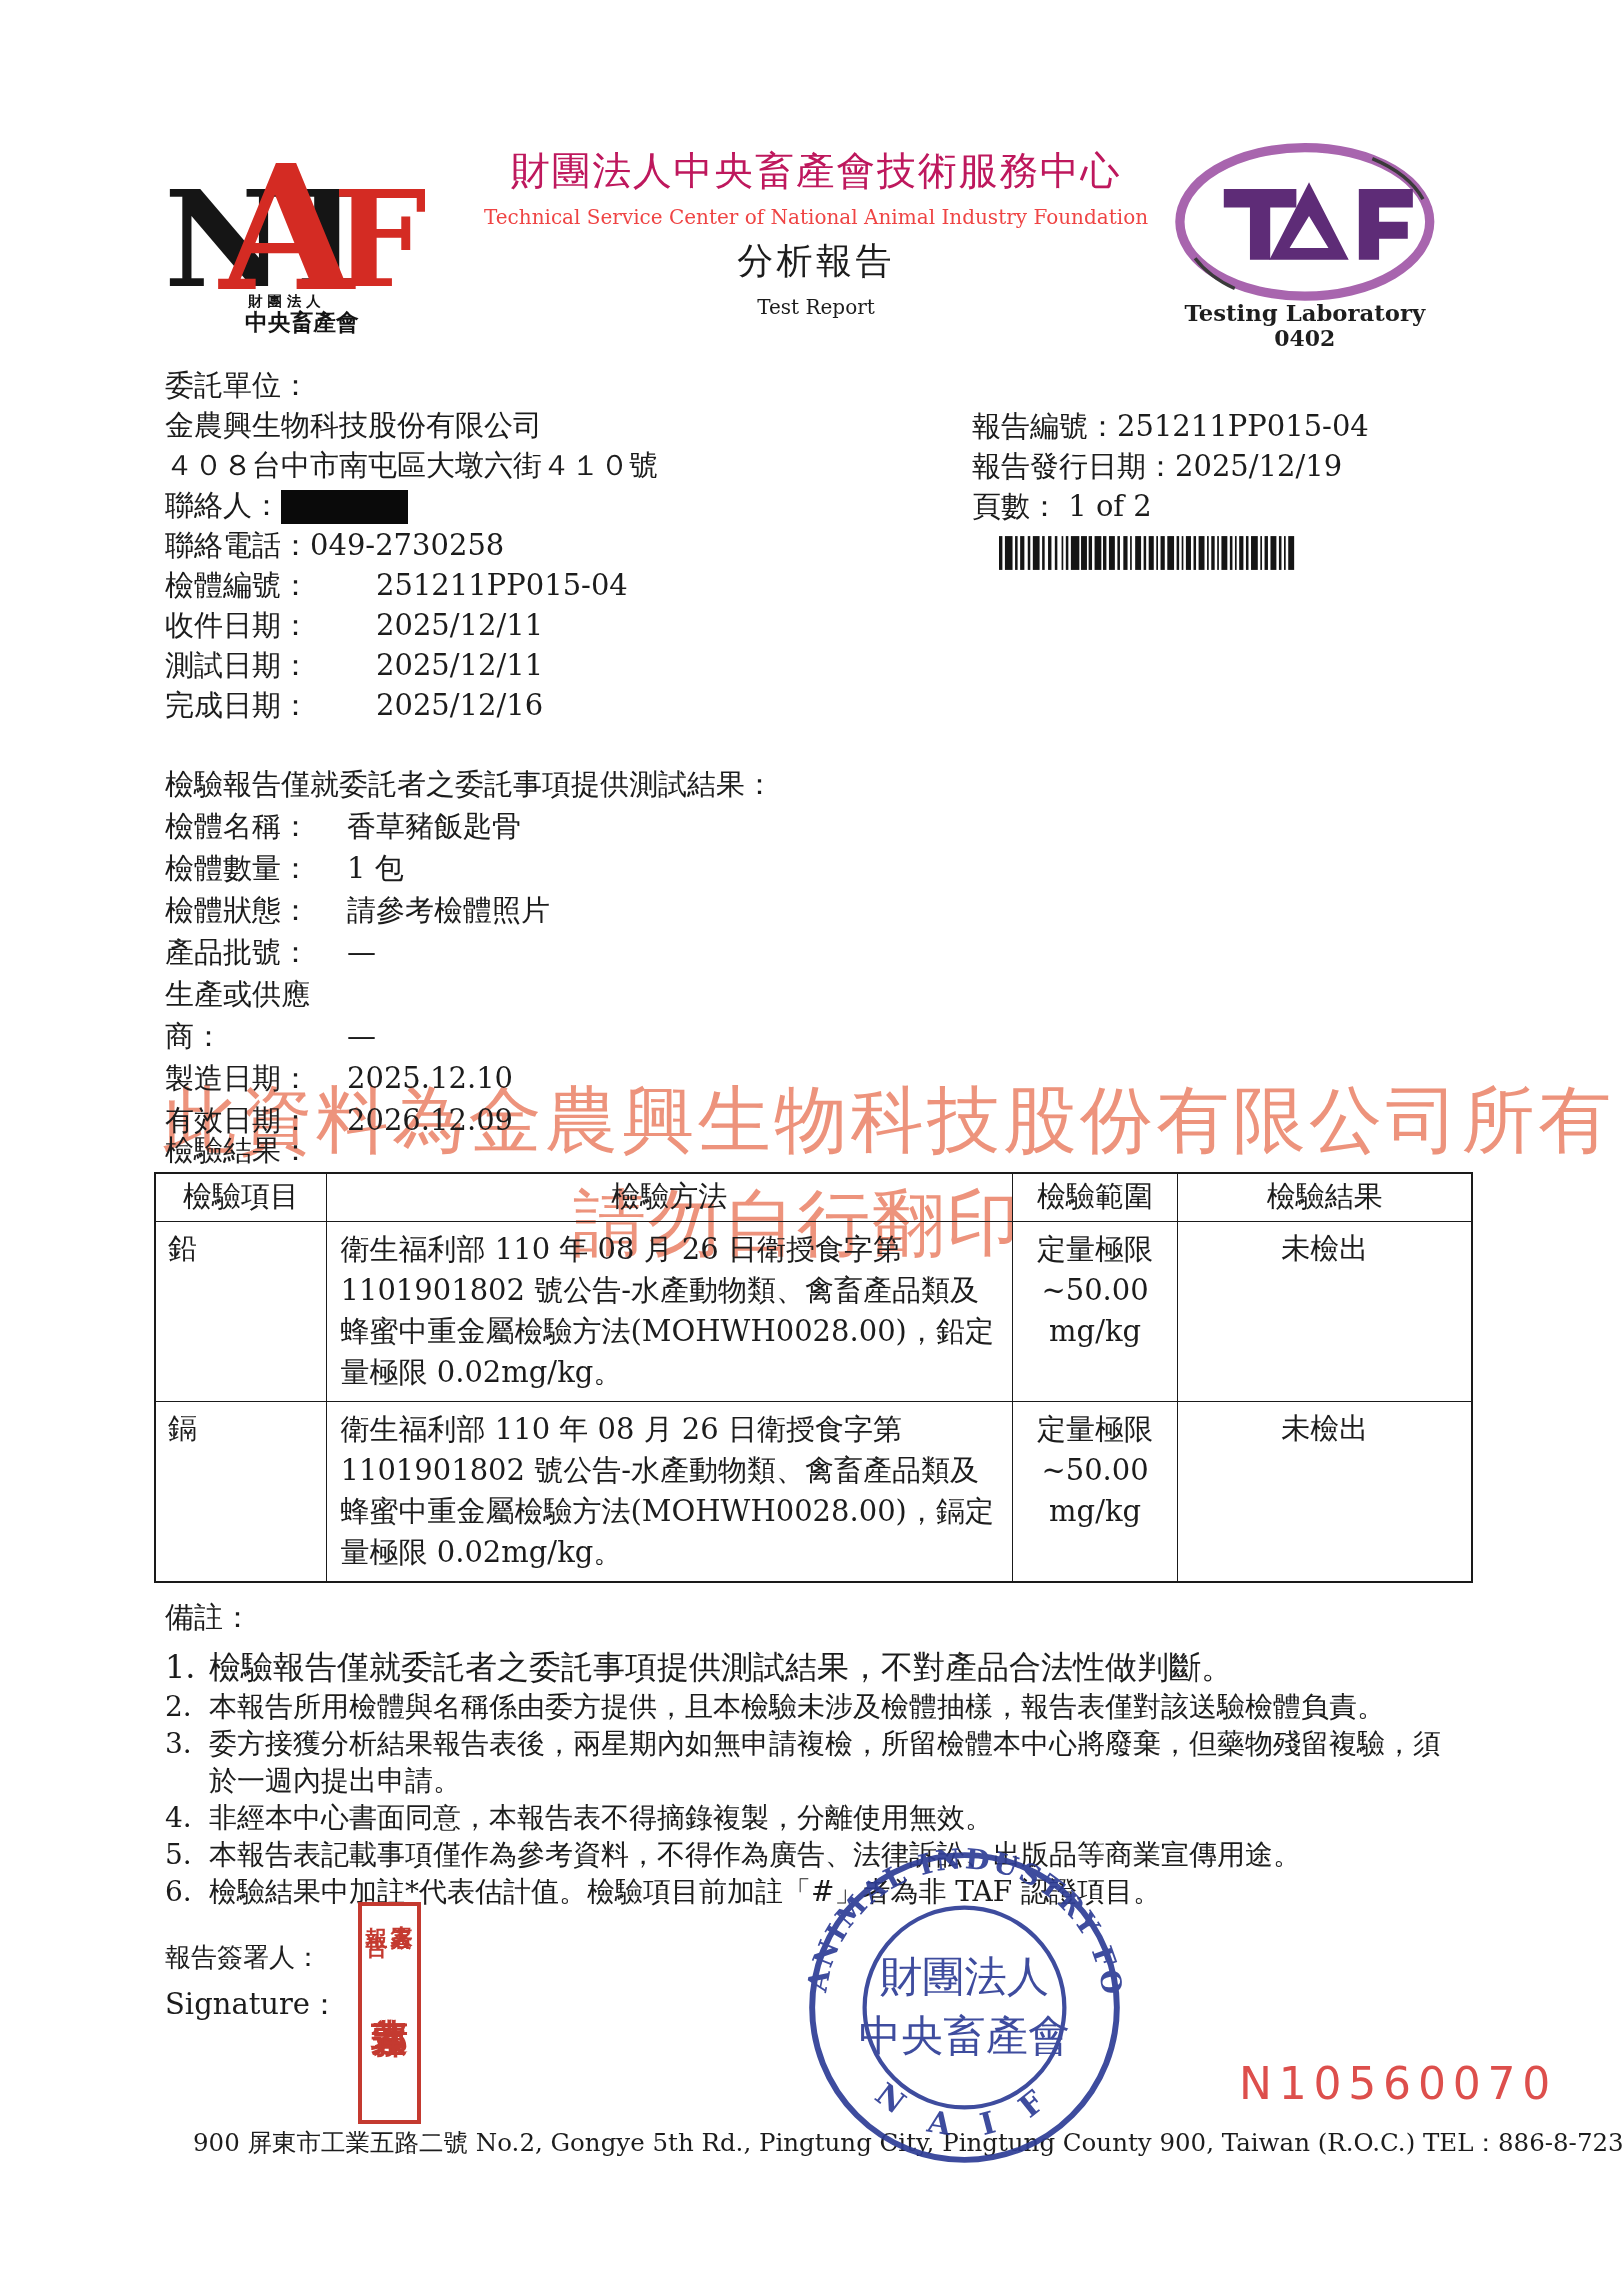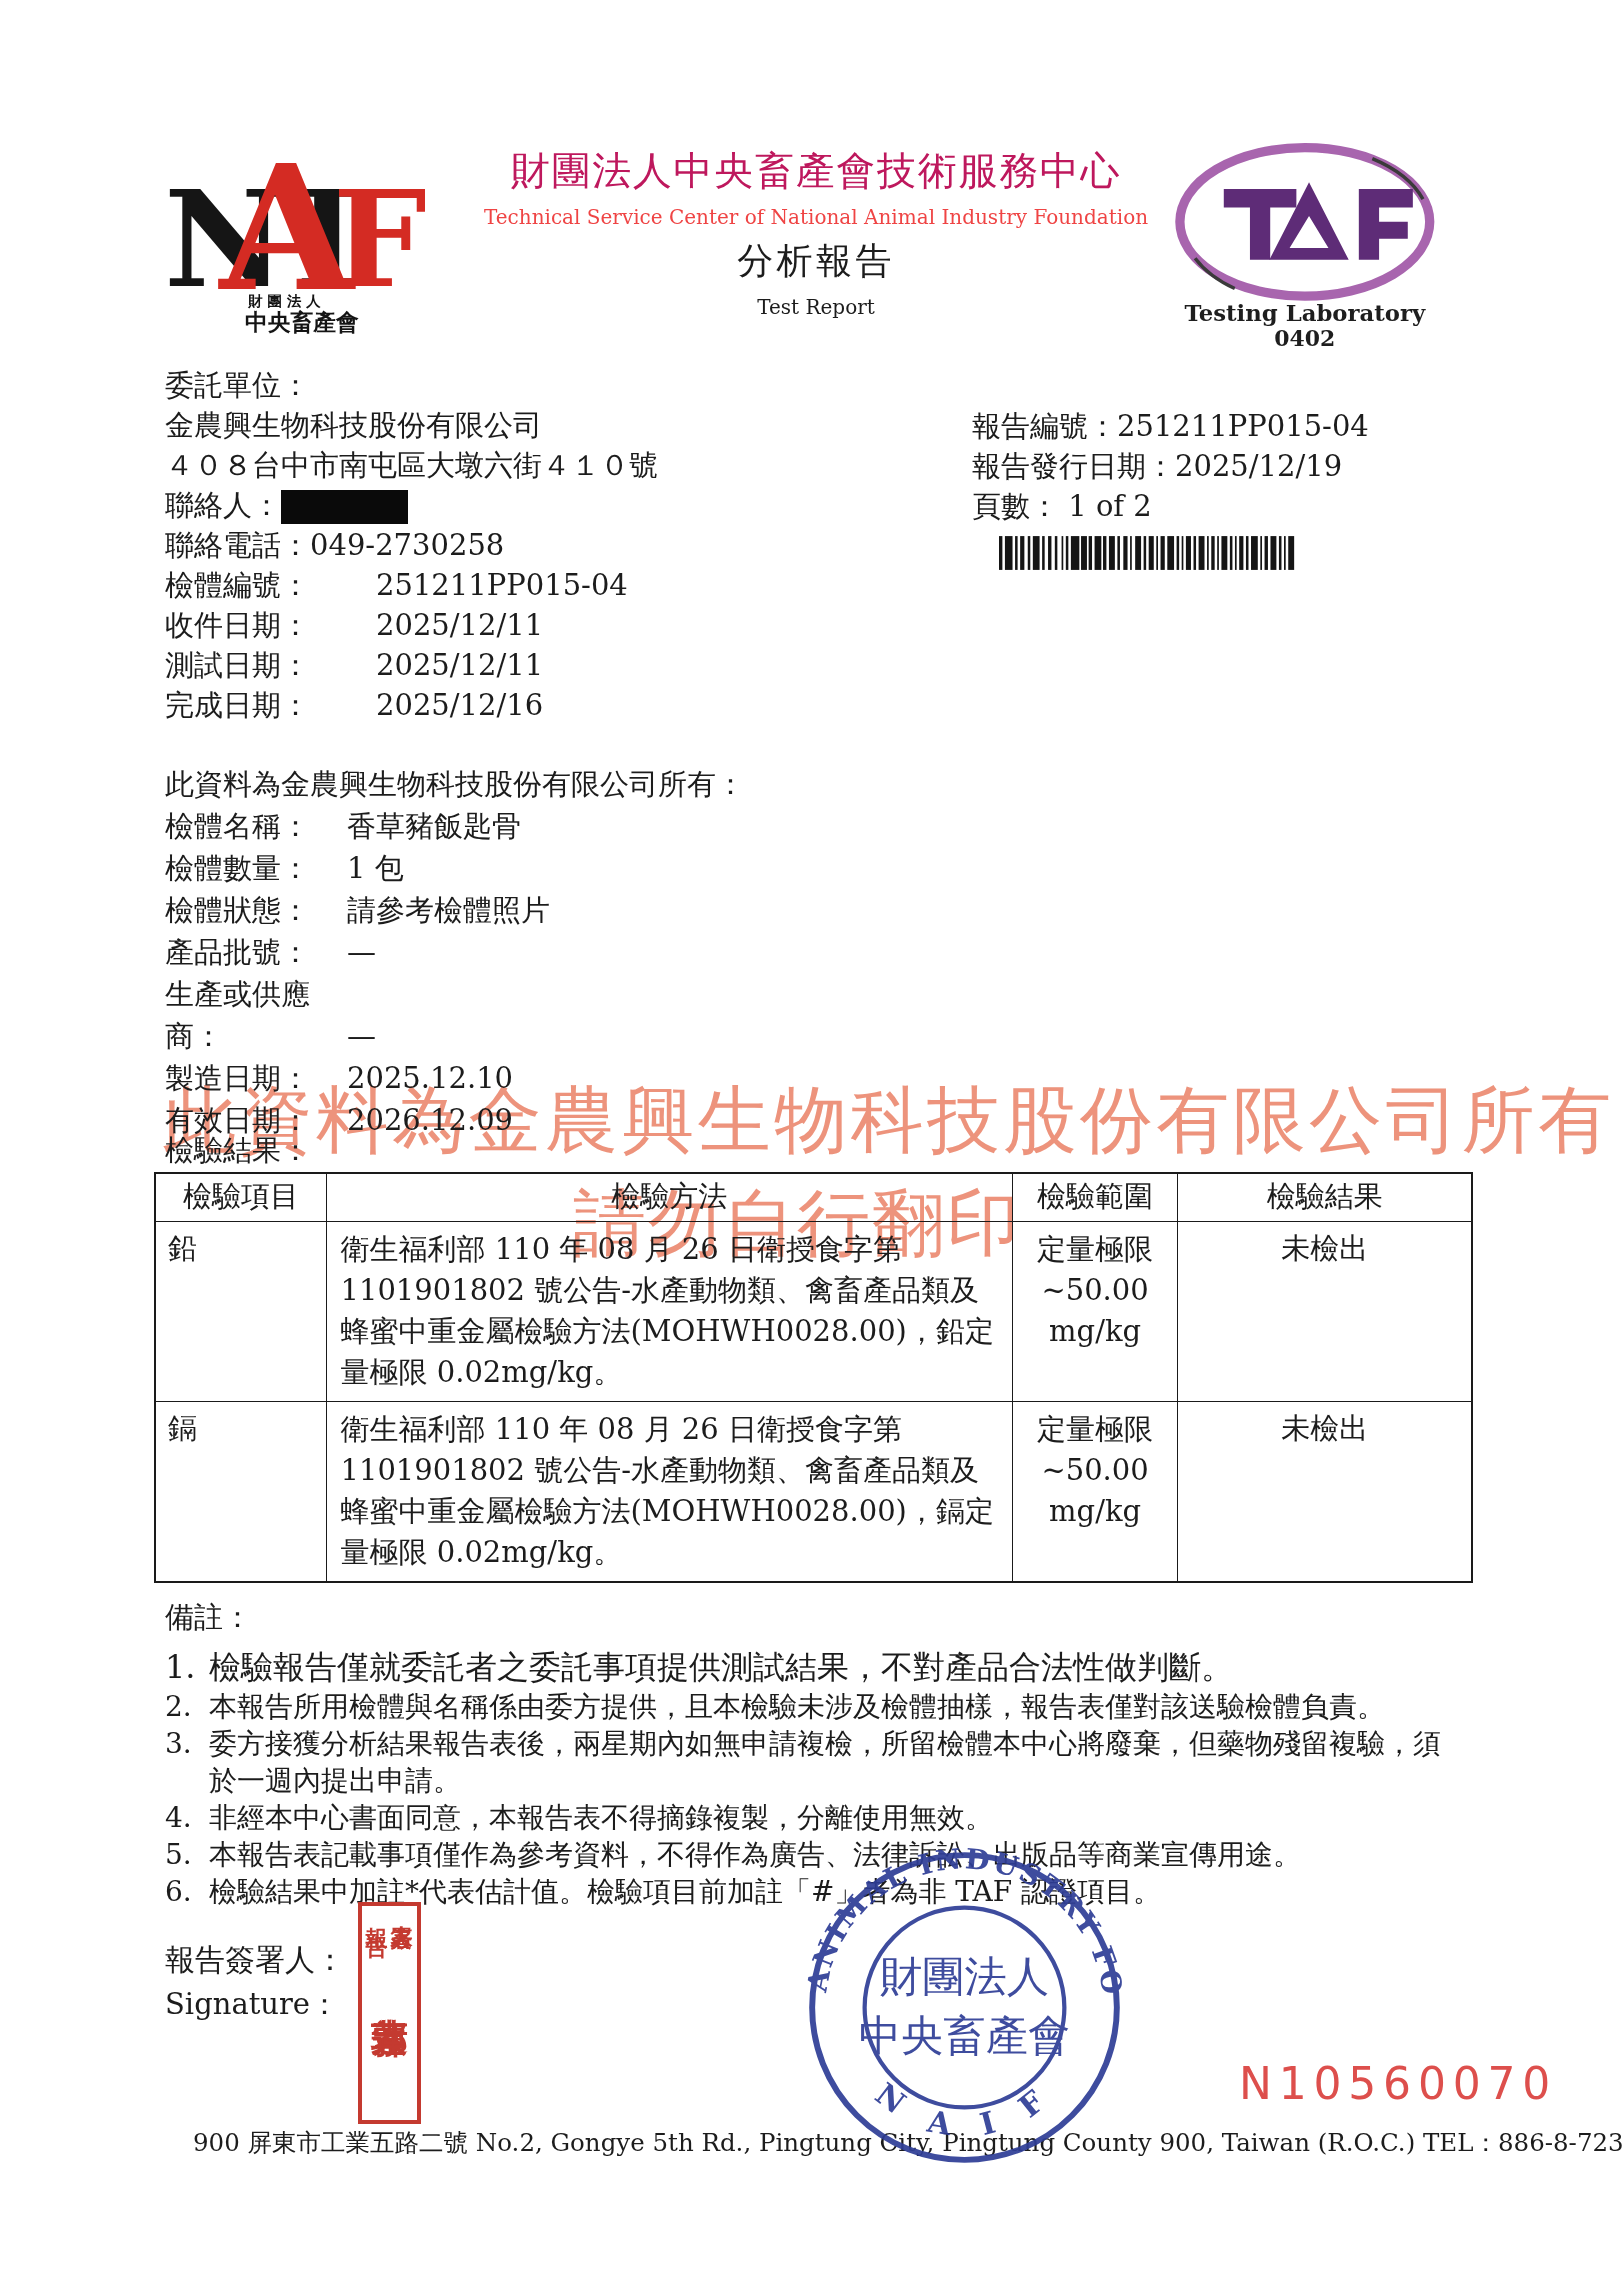--- a/index.html
+++ b/index.html
@@ -50,21 +50,21 @@
 
   
   .notes { left:165px; top:1598px; width:1298px; font-size:28px; z-index:2; }
   .notes-label { font-size:29px; margin-bottom:7.6px; }
   .note { display:flex; line-height:37px; }
   .note .n { flex:0 0 44px; }
   .note .t { flex:1; }
   .note.big { font-size:32px; line-height:42px; }
 
   
-  .sig-zh { left:165px; top:1940px; font-size:30px; z-index:2; }
+  .sig-zh { left:165px; top:1940px; font-size:26px; z-index:2; }
   .sig-en { left:165px; top:1985px; font-size:29px; z-index:2; }
 
   
   .seal { left:358px; top:1902px; width:63px; height:222px; z-index:3;
     border:4.2px solid #c43a30; color:#c43a30; background:rgba(255,255,255,0);
     display:flex; flex-direction:column; align-items:center; padding:2.5px 0; }
   .seal-top { display:flex; flex-direction:row-reverse; justify-content:center; height:78px; }
   .seal-col { writing-mode:vertical-rl; font-size:22px; line-height:25px; font-weight:bold; }
   .seal-col.left2 { letter-spacing:8.5px; }
   .seal-name { writing-mode:vertical-rl; font-size:37px; line-height:47px; font-weight:bold; margin-top:1.7px; }
@@ -200,21 +200,21 @@
             <rect x="321" width="7" height="40"></rect>
             <rect x="331" width="3" height="40"></rect>
           <rect x="337" width="2" height="40"></rect>
             <rect x="342" width="7" height="40"></rect>
         </g>
       </svg>
     </div>
   </div>
 
   <div class="abs sample-block">
-    <div>此資料為金農興生物科技股份有限公司所有：</div>
+    <div>檢驗報告僅就委託者之委託事項提供測試結果：</div>
     <div><span class="lbl-215">檢體名稱：</span><span>香草豬飯匙骨</span></div>
     <div><span class="lbl-215">檢體數量：</span><span>1 包</span></div>
     <div><span class="lbl-215">檢體狀態：</span><span>請參考檢體照片</span></div>
     <div><span class="lbl-215">產品批號：</span><span>—</span></div>
     <div><span class="lbl-215">生產或供應商：</span><span>—</span></div>
     <div><span class="lbl-215">製造日期：</span><span>2025.12.10</span></div>
     <div><span class="lbl-215">有效日期：</span><span>2026.12.09</span></div>
   </div>
 
   <div class="abs results-label">檢驗結果：</div>

